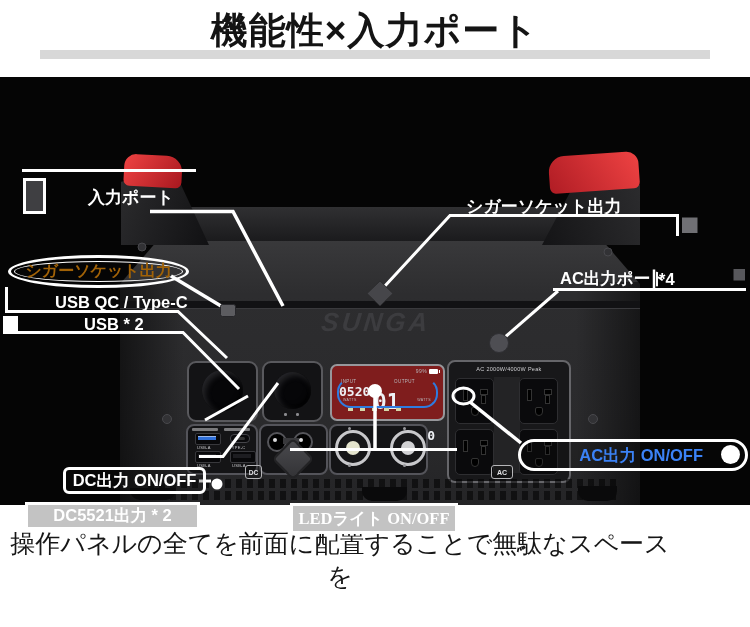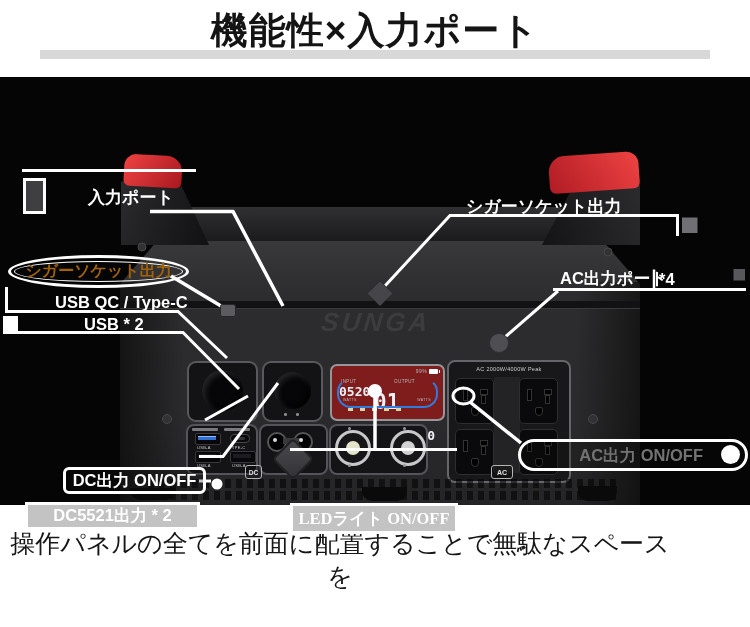--- a/index.html
+++ b/index.html
@@ -86,21 +86,21 @@
   
   .ann-svg{left:0;top:0;width:750px;height:627px;z-index:40;}
   .lab{position:absolute;color:#fff;font-weight:700;z-index:50;white-space:nowrap;}
   .lbox{position:absolute;border:3px solid #fff;color:#fff;font-weight:700;z-index:50;
      display:flex;align-items:center;justify-content:center;background:rgba(15,15,15,.25);white-space:nowrap;margin-top:48px;}
   .oval{position:absolute;left:8px;top:255px;width:175px;height:27px;border:3px solid #fff;border-radius:50%;z-index:50;}
   .oval .inner{position:absolute;left:3px;top:3px;right:3px;bottom:3px;border:1.5px solid #fff;border-radius:50%;
      display:flex;align-items:center;justify-content:center;color:#a16207;font-weight:700;font-size:16px;}
   .ac-pill{position:absolute;left:518px;top:439px;width:224px;height:26px;border:3px solid #fff;border-radius:16px;
      z-index:50;background:rgba(10,10,10,.2);}
-  .ac-pill .txt{position:absolute;right:42px;top:3px;font-size:16.5px;font-weight:700;color:#737373;}
+  .ac-pill .txt{position:absolute;right:42px;top:3px;font-size:16.5px;font-weight:700;color:#3b82f6;}
   .ac-pill .knob{position:absolute;right:5px;top:3px;width:19px;height:19px;border-radius:50%;background:#fff;}
   
   .footer-line{left:0;width:680px;text-align:center;font-size:25px;font-weight:500;color:#161616;z-index:2;}
 </style>
 </head>
 <body>
 
 <div class="stage">
 
   <div class="abs title-band"></div>

